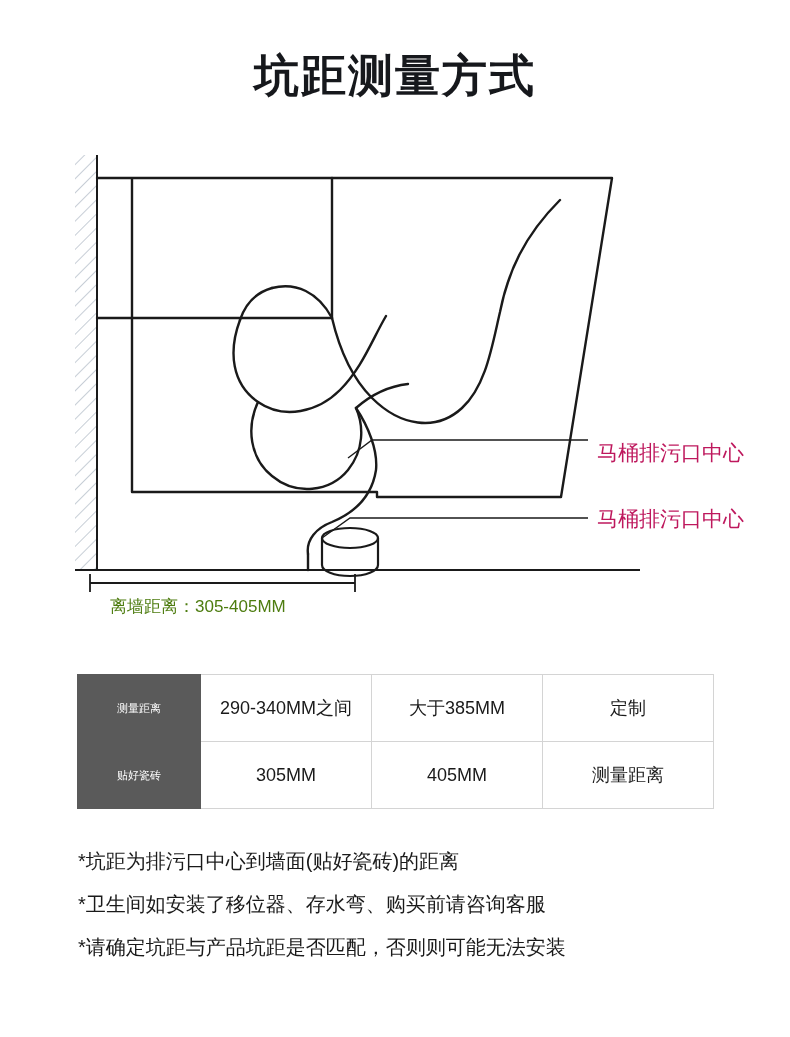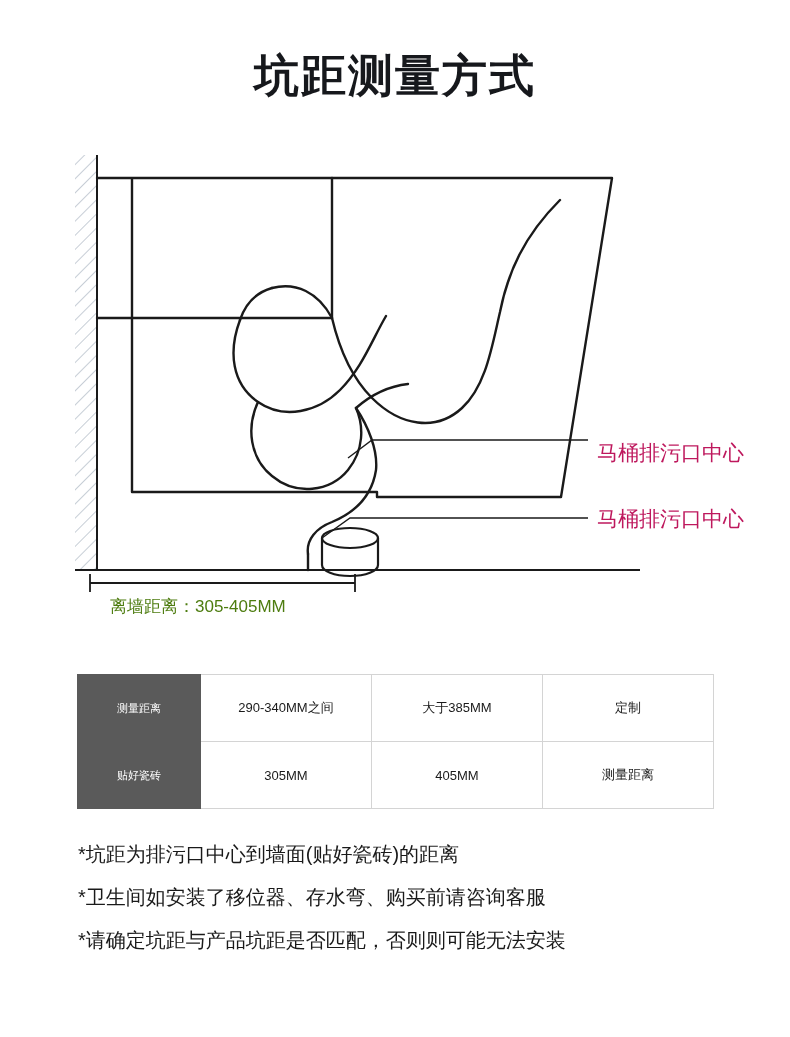--- a/index.html
+++ b/index.html
@@ -80,40 +80,40 @@
     top: 674px;
     width: 637px;
     border-collapse: collapse;
     table-layout: fixed;
   }
   .spec-table td {
     border: 1px solid #d4d4d4;
     height: 64px;
     text-align: center;
     vertical-align: middle;
-    font-size: 13px;
+    font-size: 18px;
     color: #1a1a1a;
   }
   .spec-table td.head-cell {
     width: 120px;
     background: #5a5a5a;
     color: #ffffff;
     font-size: 11px;
     border: 1px solid #5a5a5a;
   }
 
   
   .notes {
     position: absolute;
     left: 78px;
     top: 836px;
     width: 660px;
   }
   .notes p {
-    margin: 0 0 7px 0;
+    margin: 7px 0 7px 0;
     font-size: 20px;
     line-height: 36px;
     color: #1a1a1a;
     white-space: pre-wrap;
   }
   .notes p.indented {
     text-indent: 16px;
   }
 </style>
 </head>

